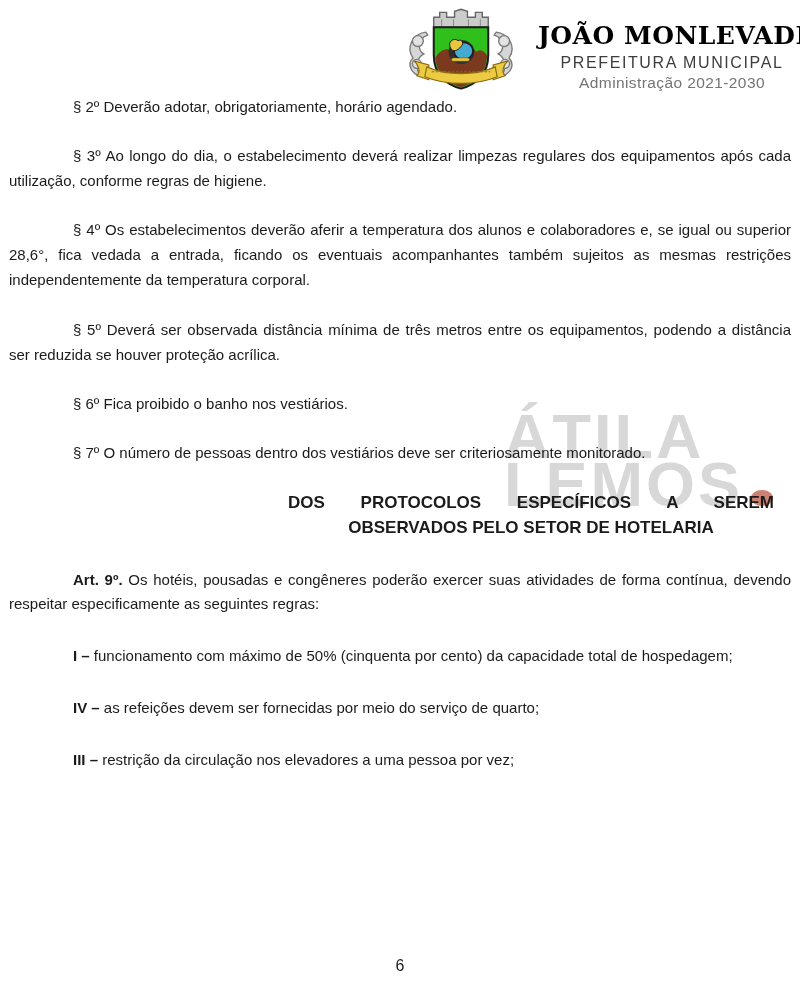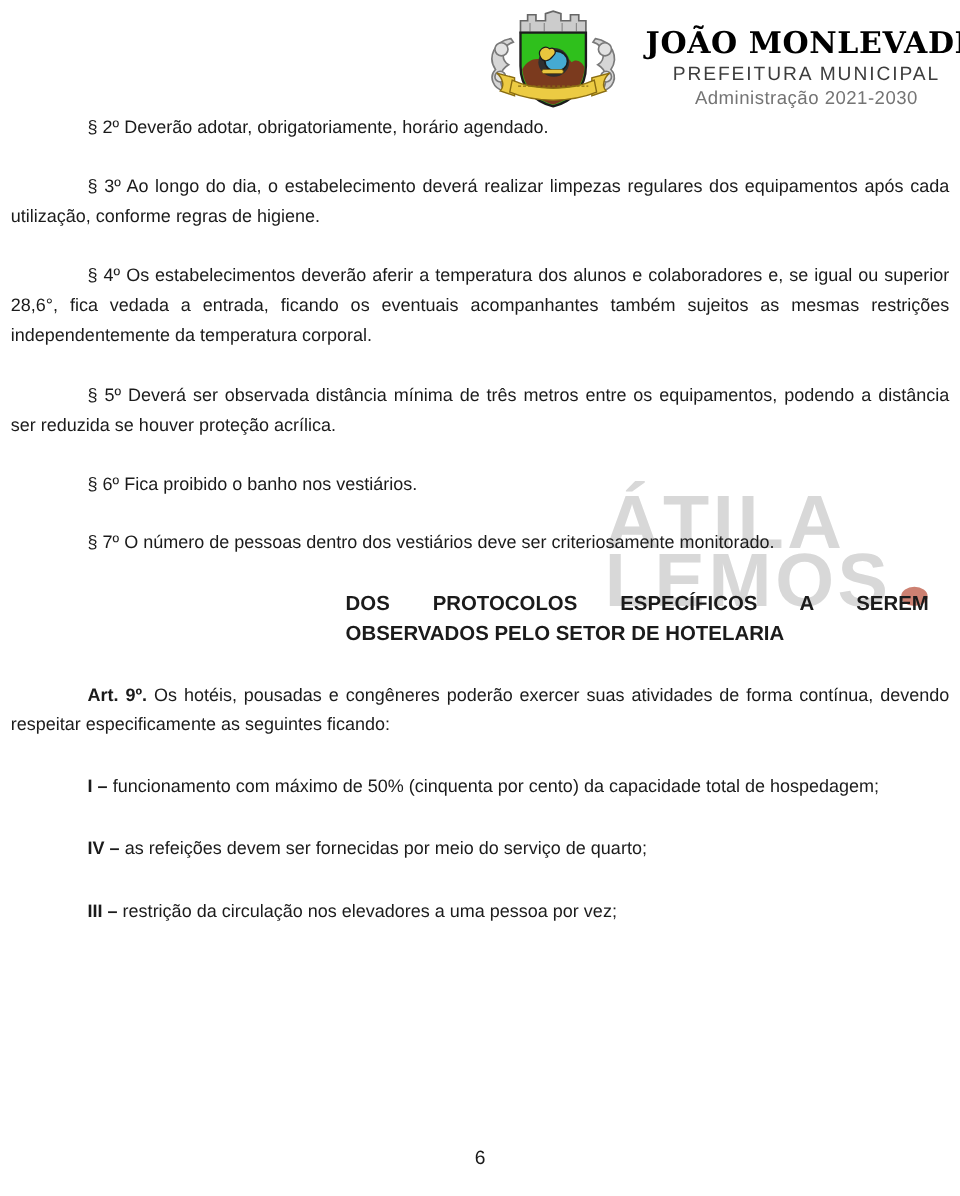--- a/index.html
+++ b/index.html
@@ -88,21 +88,21 @@
     text-indent: 64px;
   }
   .para.single { margin-bottom: 24px; }
   .section-heading {
     margin: 3px 17px 27px 279px;
     font-weight: bold;
     font-size: 17px;
     line-height: 24.8px;
   }
   .section-heading .l1 { text-align: justify; text-align-last: justify; }
-  .section-heading .l2 { text-align: left; }
+  .section-heading .l2 { text-align: center; }
   .para.article { margin-bottom: 27px; }
   .para.item { margin-bottom: 27px; }
   .para .prefix { font-weight: bold; }
 
   
   .doc-footer {
     position: absolute;
     bottom: 22px;
     left: 0;
     width: 100%;
@@ -172,21 +172,21 @@
     <p class="para">§ 4º Os estabelecimentos deverão aferir a temperatura dos alunos e colaboradores e, se igual ou superior 28,6°, fica vedada a entrada, ficando os eventuais acompanhantes também sujeitos as mesmas restrições independentemente da temperatura corporal.</p>
     <p class="para">§ 5º Deverá ser observada distância mínima de três metros entre os equipamentos, podendo a distância ser reduzida se houver proteção acrílica.</p>
     <p class="para single">§ 6º Fica proibido o banho nos vestiários.</p>
     <p class="para">§ 7º O número de pessoas dentro dos vestiários deve ser criteriosamente monitorado.</p>
 
     <div class="section-heading">
       <div class="l1">DOS PROTOCOLOS ESPECÍFICOS A SEREM</div>
       <div class="l2">OBSERVADOS PELO SETOR DE HOTELARIA</div>
     </div>
 
-    <p class="para article"><span class="prefix">Art. 9º.</span><span> Os hotéis, pousadas e congêneres poderão exercer suas atividades de forma contínua, devendo respeitar especificamente as seguintes ficando:</span></p>
+    <p class="para article"><span class="prefix">Art. 9º.</span><span> Os hotéis, pousadas e congêneres poderão exercer suas atividades de forma contínua, devendo respeitar especificamente as seguintes regras:</span></p>
 
     <p class="para item"><span class="prefix">I –</span><span> funcionamento com máximo de 50% (cinquenta por cento) da capacidade total de hospedagem;</span></p>
     <p class="para item single"><span class="prefix">IV –</span><span> as refeições devem ser fornecidas por meio do serviço de quarto;</span></p>
     <p class="para item single"><span class="prefix">III –</span><span> restrição da circulação nos elevadores a uma pessoa por vez;</span></p>
   </main>
 
   <footer class="doc-footer">
     <span>6</span>
   </footer>
 

